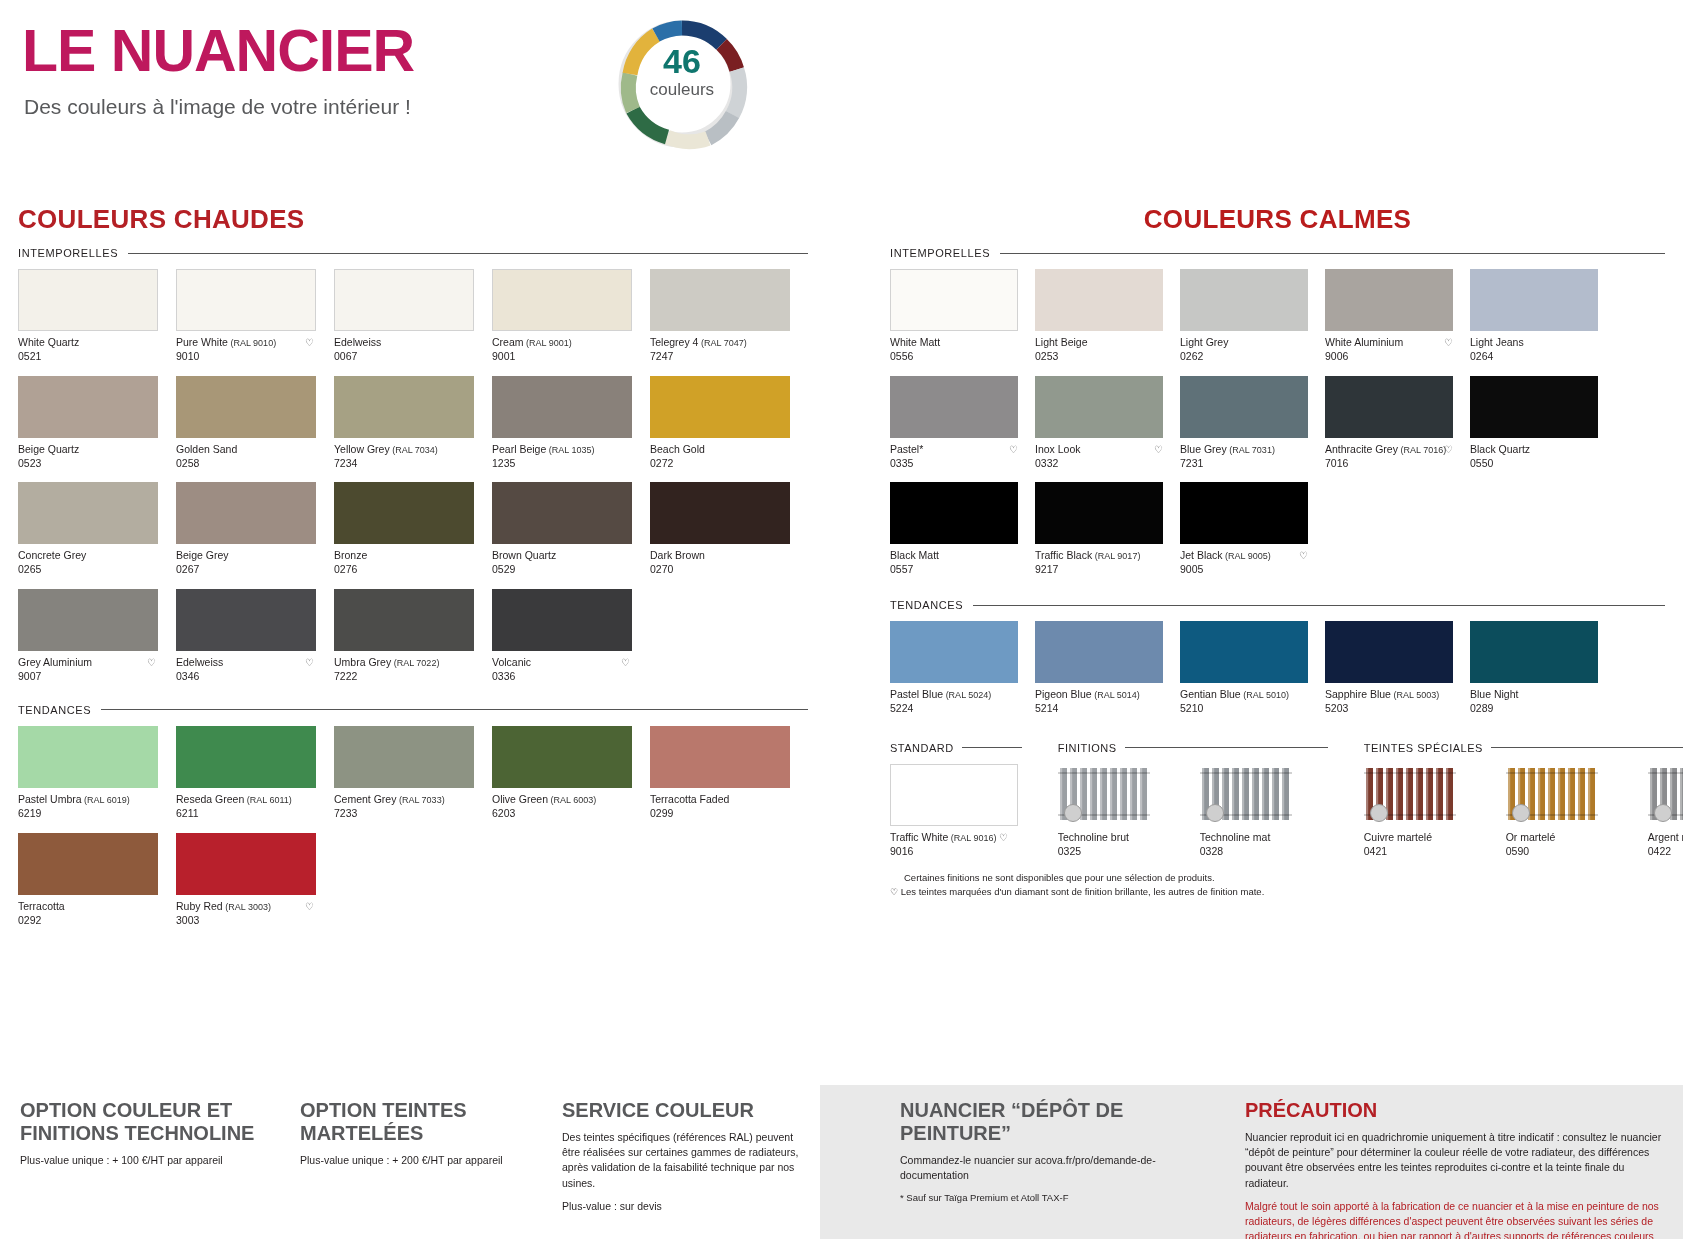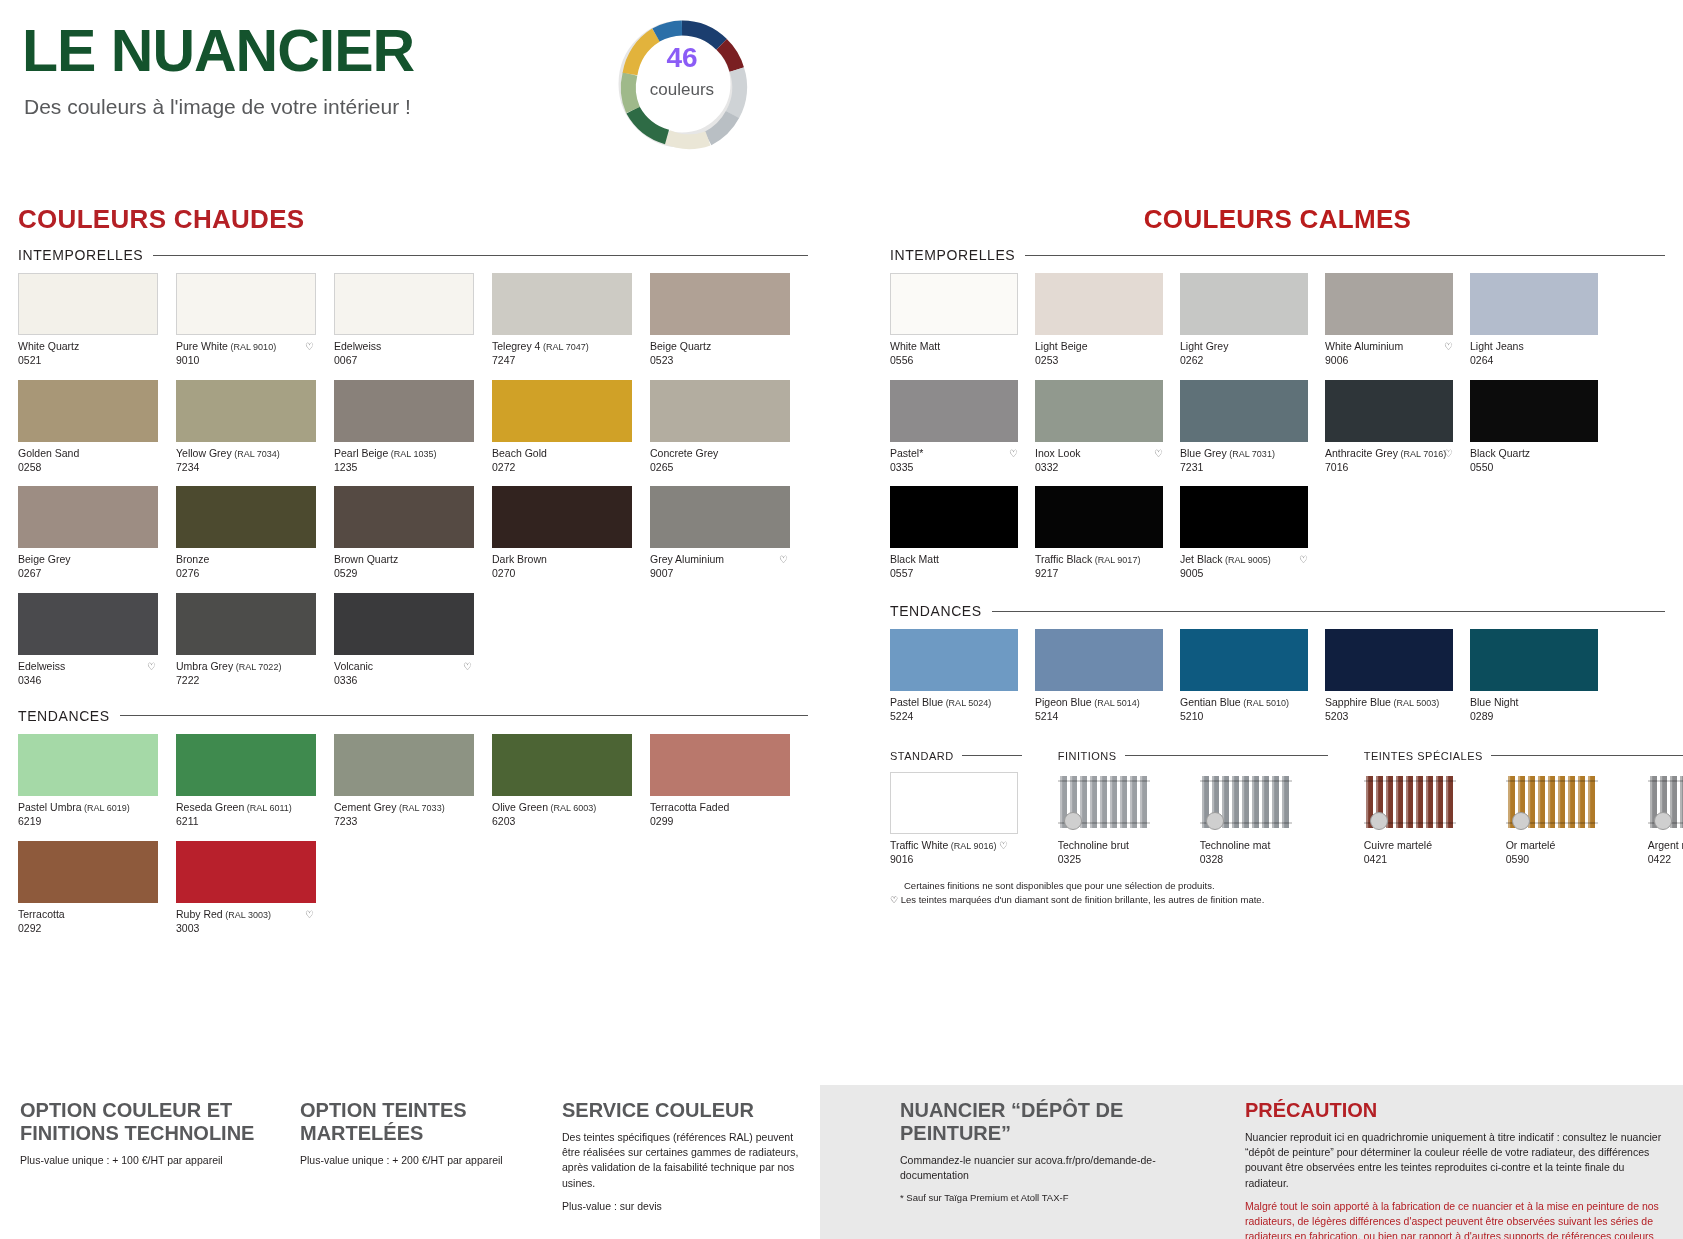--- a/index.html
+++ b/index.html
@@ -9,47 +9,47 @@
     font-family:"Liberation Sans", sans-serif;
     color:#231f20;
     position:relative;
     overflow:hidden;
   }
   .page{position:relative;width:1683px;height:1239px;}
 
   
   .header{position:absolute;left:18px;top:10px;width:760px;height:140px;}
   .title{
-    font-size:59px;font-weight:bold;letter-spacing:-1px;color:#14532d;
+    font-size:59px;font-weight:bold;letter-spacing:-1px;color:#be185d;
     line-height:1;margin:12px 0 0 4px;
   }
   .subtitle{font-size:21px;color:#58595b;margin:14px 0 0 6px;}
   .ring-wrap{position:absolute;left:594px;top:4px;width:140px;height:140px;}
   .ring-wrap svg{display:block;}
   .ring-num{
     position:absolute;left:0;top:30px;width:140px;text-align:center;
-    font-size:28px;font-weight:bold;color:#8b5cf6;line-height:1;
+    font-size:34px;font-weight:bold;color:#0f766e;line-height:1;
   }
   .ring-lbl{
     position:absolute;left:0;top:66px;width:140px;text-align:center;
     font-size:17px;color:#58595b;
   }
 
   
   .col{position:absolute;top:180px;margin-top:24px;}
   .col-left{left:18px;width:790px;}
   .col-right{left:890px;width:775px;}
 
   .col-title{font-size:26px;font-weight:bold;letter-spacing:.3px;margin:0 0 12px 0;}
   .warm .col-title{color:#b42025;}
   .calm .col-title{color:#b91c1c;text-align:center;}
 
   .sect-head{
     display:flex;align-items:center;gap:10px;
-    font-size:14px;letter-spacing:.6px;color:#231f20;margin:6px 0 10px 0;
+    font-size:11px;letter-spacing:.6px;color:#231f20;margin:6px 0 10px 0;
   }
   .sect-head .rule{flex:1;height:1px;background:#555;}
 
   
   .grid{display:flex;flex-wrap:wrap;}
   .cell{width:158px;margin:0 0 12px 0;}
   .chip{width:140px;height:62px;border:0;}
   .chip.bordered{border:1px solid #d2d2d2;box-sizing:border-box;}
   .cap{margin-top:5px;font-size:10.5px;line-height:1.32;width:148px;position:relative;}
   .cap .nm{display:inline;}
@@ -136,20 +136,24 @@
           <div class="chip bordered" style="background: rgb(243, 241, 234);"></div>
           <div class="cap"><span class="nm">White Quartz</span><span class="code">0521</span></div>
         </div>
         <div class="cell">
           <div class="chip bordered" style="background: rgb(247, 245, 240);"></div>
           <div class="cap"><span class="nm">Pure White</span><span class="ral"> (RAL 9010)</span><span class="code">9010</span><span class="dia">♡</span></div>
         </div>
         <div class="cell">
           <div class="chip bordered" style="background: rgb(246, 244, 239);"></div>
           <div class="cap"><span class="nm">Edelweiss</span><span class="code">0067</span></div>
+        </div>
+        <div class="cell">
+          <div class="chip bordered" style="background: rgb(235, 229, 214);"></div>
+          <div class="cap"><span class="nm">Cream</span><span class="ral"> (RAL 9001)</span><span class="code">9001</span></div>
         </div>
         <div class="cell">
           <div class="chip" style="background: rgb(205, 203, 196);"></div>
           <div class="cap"><span class="nm">Telegrey 4</span><span class="ral"> (RAL 7047)</span><span class="code">7247</span></div>
         </div>
         <div class="cell">
           <div class="chip" style="background: rgb(176, 161, 149);"></div>
           <div class="cap"><span class="nm">Beige Quartz</span><span class="code">0523</span></div>
         </div>
         <div class="cell">

